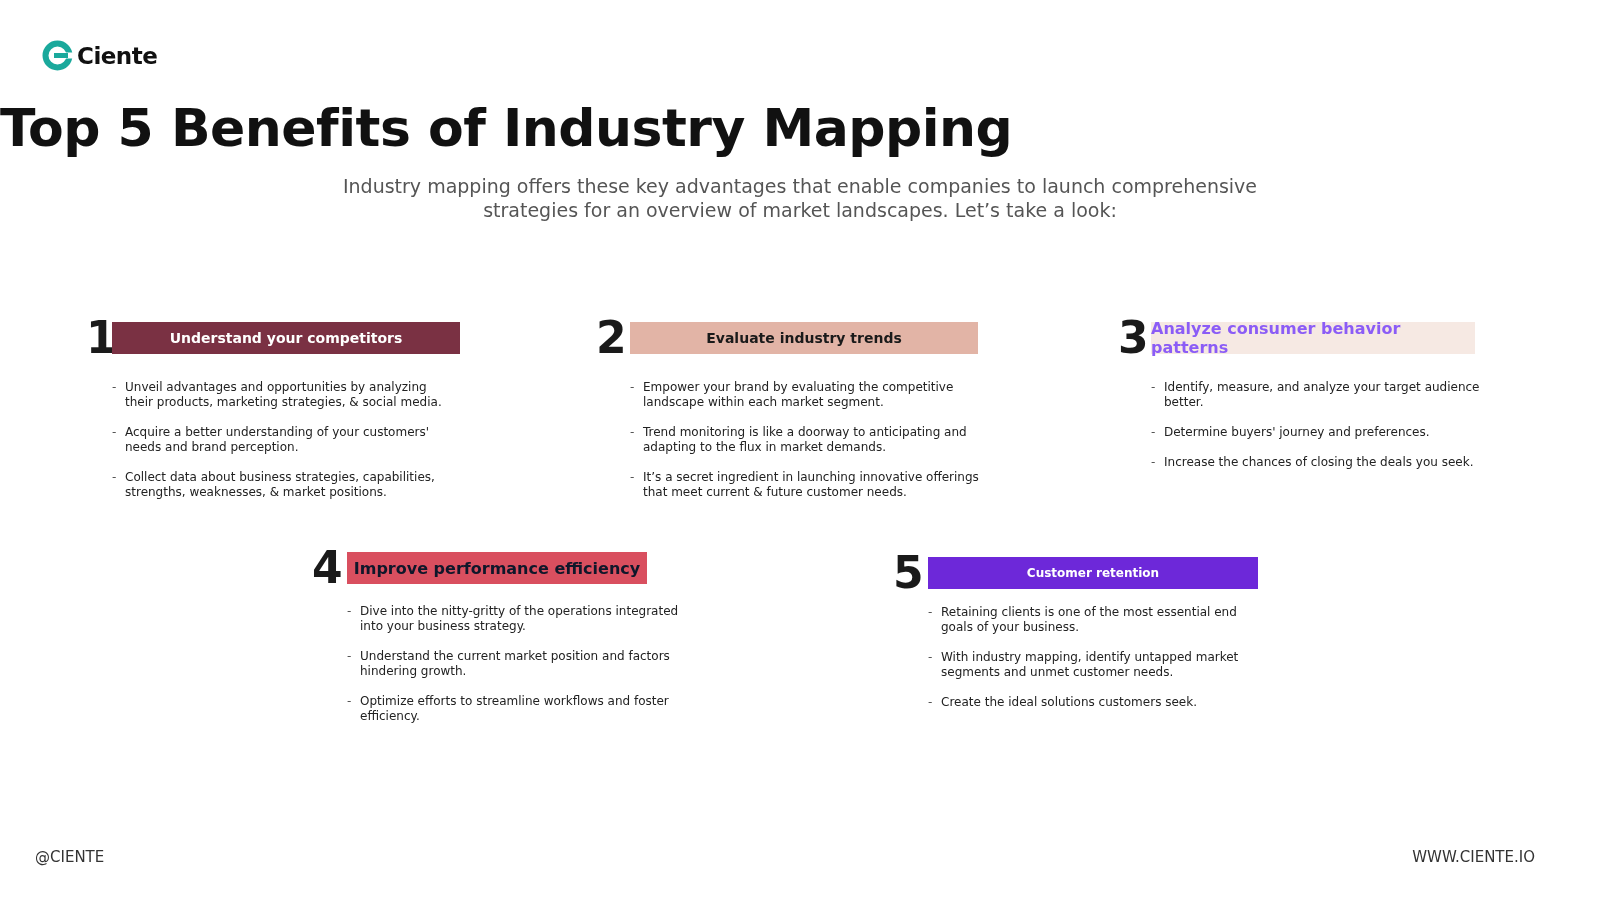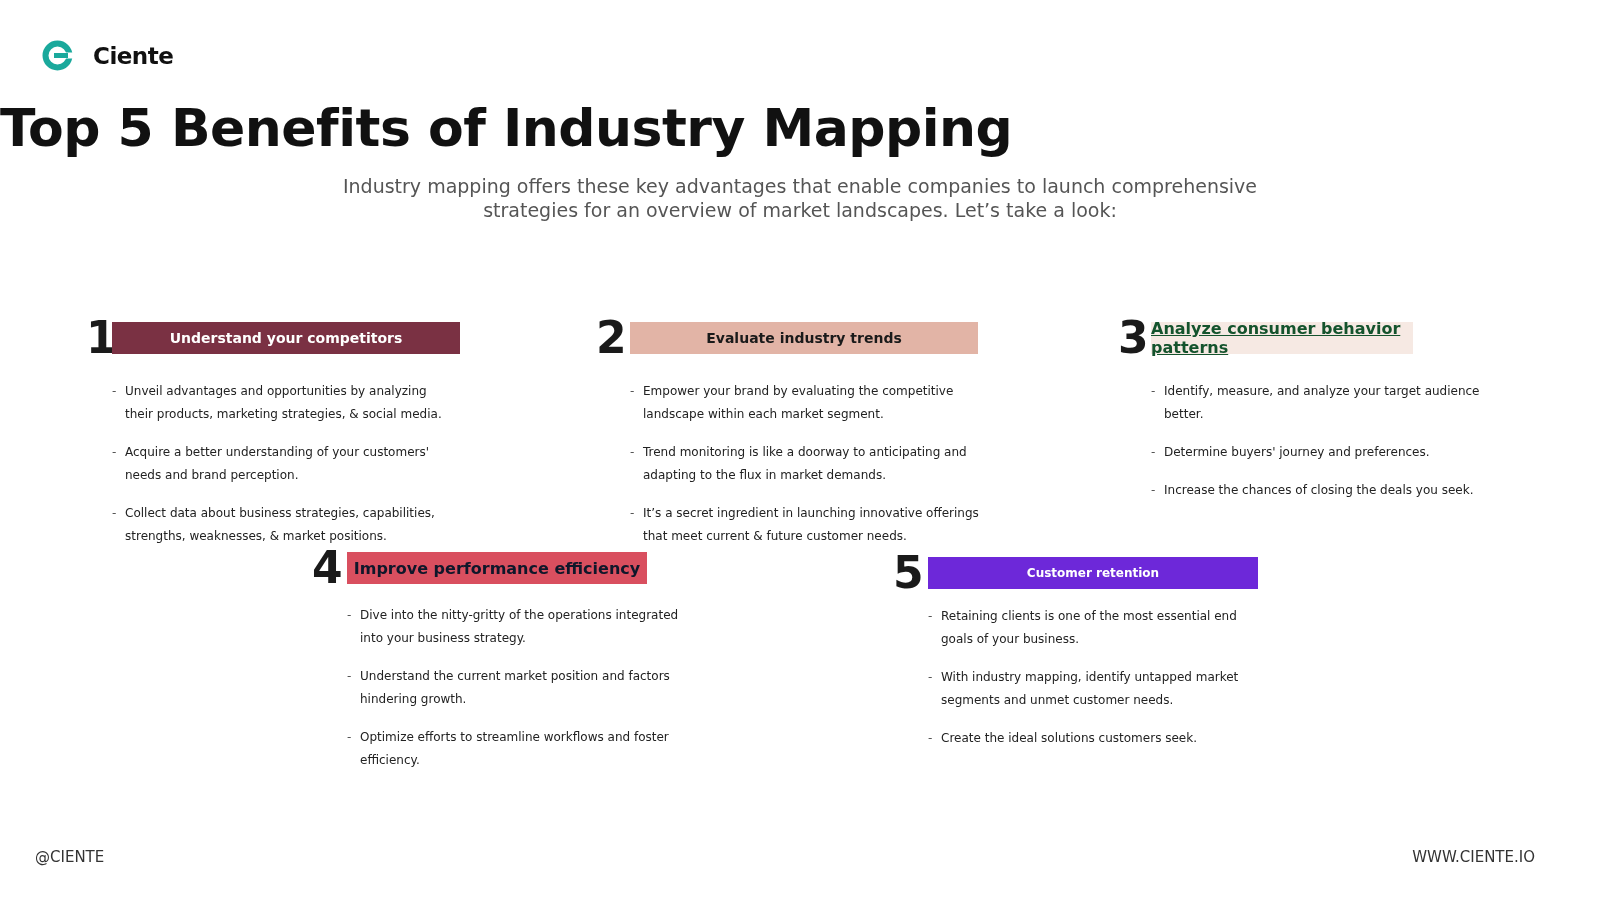--- a/index.html
+++ b/index.html
@@ -1,34 +1,34 @@
 <!DOCTYPE html>
 <html><head>
   <meta charset="utf-8">
   <style>
     * { margin: 0; padding: 0; box-sizing: border-box; }
     html, body { width: 1600px; height: 900px; background: #ffffff; overflow: hidden; }
     body { position: relative; font-family: "Liberation Sans", sans-serif; color: #222; }
 
-    .logo { position: absolute; left: 42px; top: 40px; display: flex; align-items: center; gap: 20px; }
+    .logo { position: absolute; left: 42px; top: 40px; display: flex; align-items: center; gap: 4px; }
     .logo-mark { width: 31px; height: 31px; position: relative; }
     .logo-text { font-family: "DejaVu Sans", sans-serif; font-weight: bold; font-size: 23px; color: #111; letter-spacing: -0.5px; }
 
     .title { position: absolute; left: 0; width: 1600px; top: 98px; text-align: left;
              font-family: "DejaVu Sans", sans-serif; font-weight: bold; font-size: 52px; color: #111; letter-spacing: -0.5px; }
     .subtitle { position: absolute; left: 0; width: 1600px; top: 174px; text-align: center;
                 font-family: "DejaVu Sans", sans-serif; font-size: 19px; line-height: 24px; color: #555; }
 
     .card { position: absolute; }
     .card-head { display: flex; align-items: center; }
     .num { font-family: "DejaVu Sans", sans-serif; font-weight: bold; font-size: 44px; color: #1a1a1a; width: 40px; text-align: left; line-height: 1; }
     .bar { height: 32px; display: flex; align-items: center; justify-content: center;
            font-family: "DejaVu Sans", sans-serif; font-weight: bold; font-size: 14px; }
     .bullets { list-style: none; margin-top: 20px; }
-    .bullets li { position: relative; padding-left: 13px; font-family: "DejaVu Sans", sans-serif; font-size: 12px; line-height: 23px; color: #222; margin-bottom: 15px; }
+    .bullets li { position: relative; padding-left: 13px; font-family: "DejaVu Sans", sans-serif; font-size: 12px; line-height: 15px; color: #222; margin-bottom: 15px; }
     .bullets li::before { content: "-"; position: absolute; left: 0; top: 0; color: #555; }
 
     .footer-left { position: absolute; left: 35px; top: 848px; font-family: "DejaVu Sans", sans-serif; font-size: 15px; color: #333; }
     .footer-right { position: absolute; right: 65px; top: 848px; font-family: "DejaVu Sans", sans-serif; font-size: 15px; color: #333; }
   </style>
 </head>
 <body>
 
 <div class="logo">
   <div class="logo-mark">
@@ -67,21 +67,21 @@
   <ul class="bullets" style="margin-left:34px; width:350px;">
     <li>Empower your brand by evaluating the competitive landscape within each market segment.</li>
     <li>Trend monitoring is like a doorway to anticipating and adapting to the flux in market demands.</li>
     <li>It’s a secret ingredient in launching innovative offerings that meet current &amp; future customer needs.</li>
   </ul>
 </div>
 
 <div class="card" style="left:1118px; top:316px;">
   <div class="card-head">
     <span class="num" style="width:33px;">3</span>
-    <div class="bar" style="width:262px; background:#f6e9e3; color:#14532d; font-size:16px;text-decoration:underline;">Analyze consumer behavior patterns</div>
+    <div class="bar" style="width:324px; background:#f6e9e3; color:#8b5cf6; font-size:16px;">Analyze consumer behavior patterns</div>
   </div>
   <ul class="bullets" style="margin-left:33px; width:335px;">
     <li>Identify, measure, and analyze your target audience better.</li>
     <li>Determine buyers' journey and preferences.</li>
     <li>Increase the chances of closing the deals you seek.</li>
   </ul>
 </div>
 
 <div class="card" style="left:312px; top:546px;">
   <div class="card-head">

